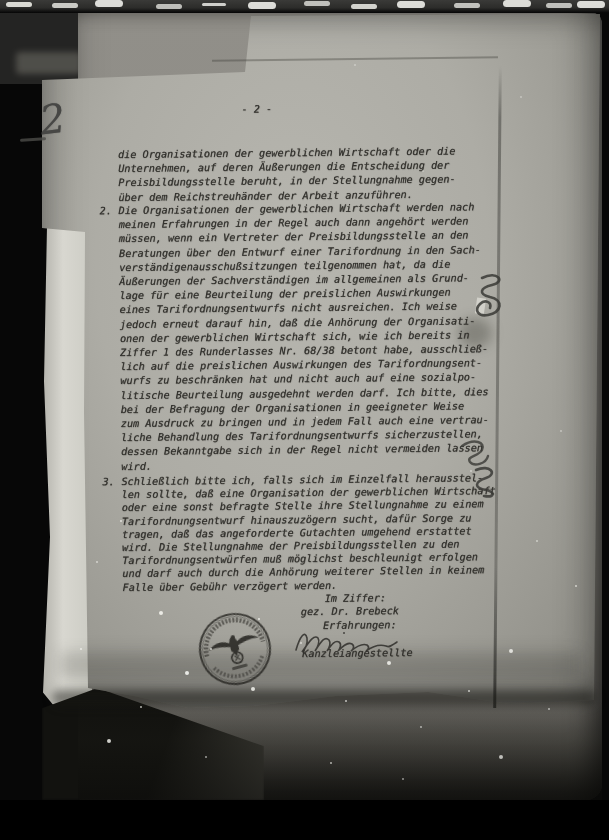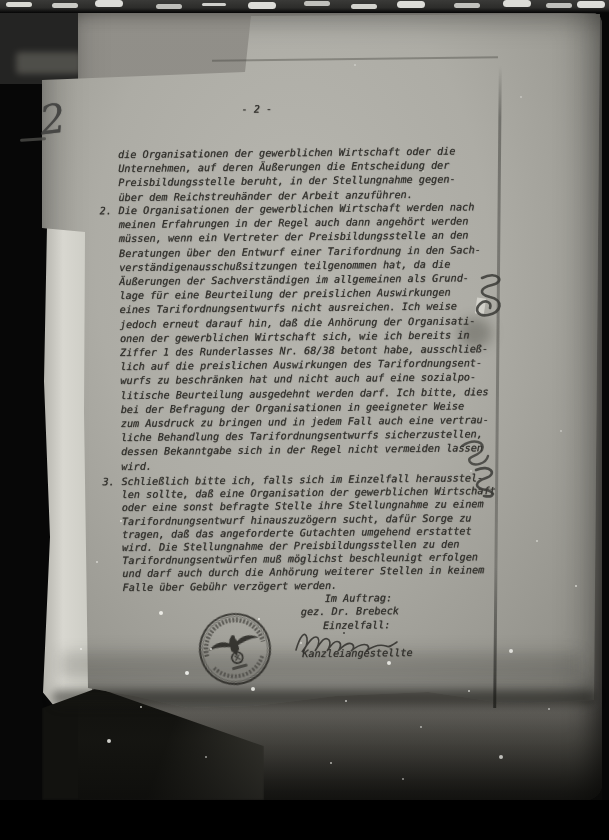--- a/index.html
+++ b/index.html
@@ -152,23 +152,23 @@
         <div class="tline">len sollte, daß eine Organisation der gewerblichen Wirtschaft</div>
         <div class="tline">oder eine sonst befragte Stelle ihre Stellungnahme zu einem</div>
         <div class="tline">Tarifordnungsentwurf hinauszuzögern sucht, dafür Sorge zu</div>
         <div class="tline">tragen, daß das angeforderte Gutachten umgehend erstattet</div>
         <div class="tline">wird. Die Stellungnahme der Preisbildungsstellen zu den</div>
         <div class="tline">Tarifordnungsentwürfen muß möglichst beschleunigt erfolgen</div>
         <div class="tline">und darf auch durch die Anhörung weiterer Stellen in keinem</div>
         <div class="tline">Falle über Gebühr verzögert werden.</div>
       </div>
 
-    <div class="abs tw" style="left:320px;top:594px;">Im Auftrag:</div>
+    <div class="abs tw" style="left:320px;top:594px;">Im Ziffer:</div>
     <div class="abs tw" style="left:296px;top:607px;">gez. Dr. Brebeck</div>
-    <div class="abs tw" style="left:318px;top:621px;">Einzelfall:</div>
+    <div class="abs tw" style="left:318px;top:621px;">Erfahrungen:</div>
     <div class="abs tw" style="left:297px;top:649px;">Kanzleiangestellte</div>
   </div>
 
   <div class="abs hand-2">2</div>
   <div class="abs hand-dash"></div>
 
   <div class="abs" style="left:452px;top:272px;width:56px;height:62px;">
     <svg width="56" height="62" viewBox="0 0 56 62">
       <rect x="24" y="26" width="9" height="16" fill="#d6d5ce" opacity=".9" transform="rotate(8 28 34)"></rect>
       <path d="M30,6 C46,-2 54,10 40,13 C28,16 26,22 38,25 C52,28 50,40 36,43 C26,45 22,38 28,32 C33,27 40,30 38,36" fill="none" stroke="#3a3a36" stroke-width="2.6" opacity=".85" stroke-linecap="round"></path>

